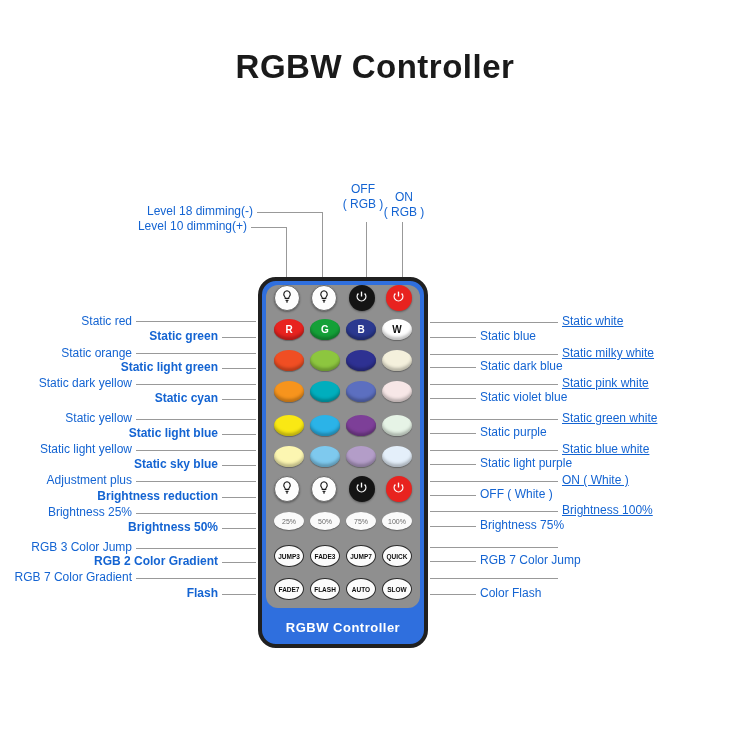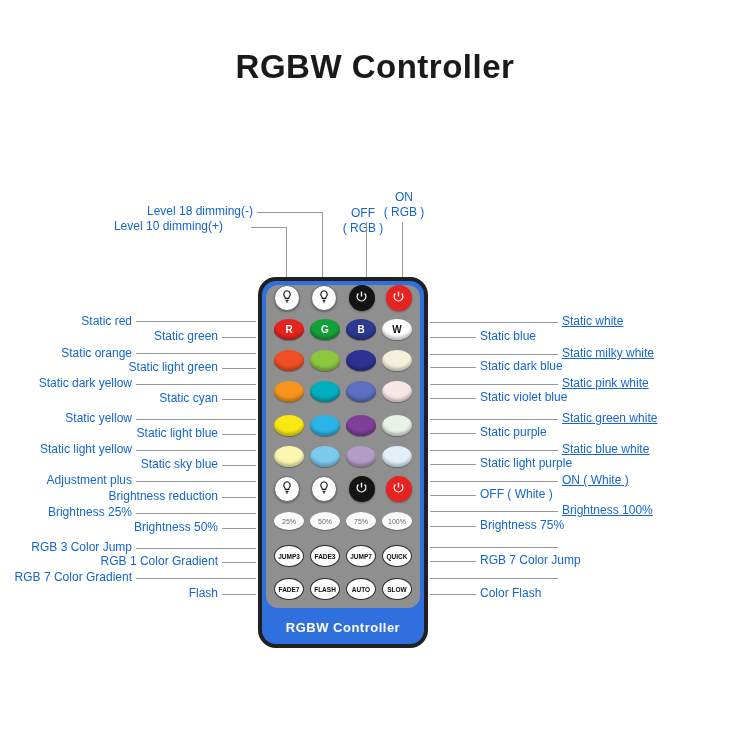--- a/index.html
+++ b/index.html
@@ -3,21 +3,21 @@
 <meta charset="utf-8">
 <style>
   html,body{margin:0;padding:0;background:#fff;}
   .stage{position:relative;width:750px;height:750px;background:#fff;overflow:hidden;
          font-family:"Liberation Sans",sans-serif;}
   .title{position:absolute;top:48px;left:0;width:750px;text-align:center;margin:0;
          font-size:33px;font-weight:bold;color:#1a1a1a;letter-spacing:.5px;}
   
   .co{position:absolute;font-size:12px;color:#1464d2;white-space:nowrap;line-height:15px;}
   .l1{right:618px;text-align:left;}
-  .l2{right:532px;text-align:right;}
+  .l2{right:532px;text-align:right;font-weight:bold;}
   .r1{left:562px;text-decoration:underline;}
   .r2{left:480px;}
   .c{text-align:center;}
   .ln{position:absolute;height:1px;background:#999;}
   .lnv{position:absolute;width:1px;background:#999;}
   
   .remote{position:absolute;left:258px;top:277px;width:170px;height:371px;box-sizing:border-box;
           background:#2f6fde;border:4px solid #202020;border-radius:18px;}
   .panel{position:absolute;left:4px;right:4px;top:4px;bottom:36px;background:#8f8f8f;border-radius:12px;}
   .row{position:absolute;left:12px;right:12px;display:flex;justify-content:space-between;align-items:center;}
@@ -36,22 +36,22 @@
   .bottom-label{position:absolute;left:0;right:0;bottom:9px;text-align:center;color:#fff;
         font-weight:bold;font-size:13px;letter-spacing:.5px;}
 </style>
 </head>
 <body>
 
 <div class="stage">
   <h1 class="title">RGBW Controller</h1>
 
   <div class="co" style="right:497px;top:204px;text-align:right">Level 18 dimming(-)</div>
-  <div class="co" style="right:527px;top:219px;">Level 10 dimming(+)</div>
-  <div class="co c" style="left:336px;top:206px;width:54px">
+  <div class="co" style="right:503px;top:219px;">Level 10 dimming(+)</div>
+  <div class="co c" style="left:336px;top:182px;width:54px">
     <div>OFF</div>
     <div>( RGB )</div>
   </div>
   <div class="co c" style="left:380px;top:190px;width:48px">
     <div>ON</div>
     <div>( RGB )</div>
   </div>
   <div class="ln" style="top:212px;left:257px;width:66px"></div>
   <div class="lnv" style="left:322px;top:212px;height:66px"></div>
   <div class="ln" style="top:227px;left:251px;width:36px"></div>
@@ -82,21 +82,21 @@
   <div class="co l1" style="top:473px">Adjustment plus</div>
   <div class="ln" style="top:481px;left:136px;width:120px"></div>
   <div class="co l2" style="top:489px">Brightness reduction</div>
   <div class="ln" style="top:497px;left:222px;width:34px"></div>
   <div class="co l1" style="top:505px">Brightness 25%</div>
   <div class="ln" style="top:513px;left:136px;width:120px"></div>
   <div class="co l2" style="top:520px">Brightness 50%</div>
   <div class="ln" style="top:528px;left:222px;width:34px"></div>
   <div class="co l1" style="top:540px">RGB 3 Color Jump</div>
   <div class="ln" style="top:548px;left:136px;width:120px"></div>
-  <div class="co l2" style="top:554px">RGB 1 Color Gradient</div>
+  <div class="co l2" style="top:554px">RGB 2 Color Gradient</div>
   <div class="ln" style="top:562px;left:222px;width:34px"></div>
   <div class="co l1" style="top:570px">RGB 7 Color Gradient</div>
   <div class="ln" style="top:578px;left:136px;width:120px"></div>
   <div class="co l2" style="top:586px">Flash</div>
   <div class="ln" style="top:594px;left:222px;width:34px"></div>
 
   <div class="co r1" style="top:314px">Static white</div>
   <div class="ln" style="top:322px;left:430px;width:128px"></div>
   <div class="co r2" style="top:329px">Static blue</div>
   <div class="ln" style="top:337px;left:430px;width:46px"></div>

